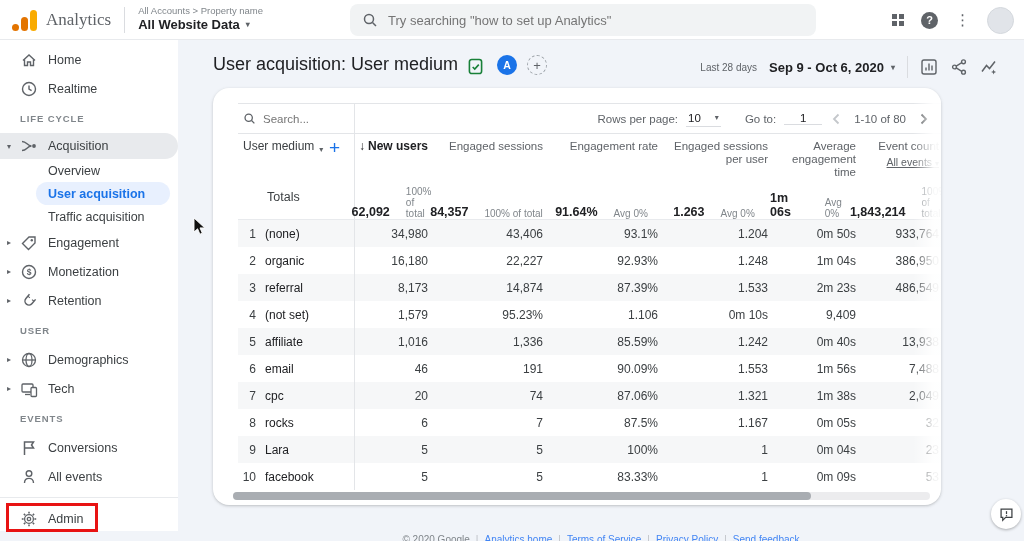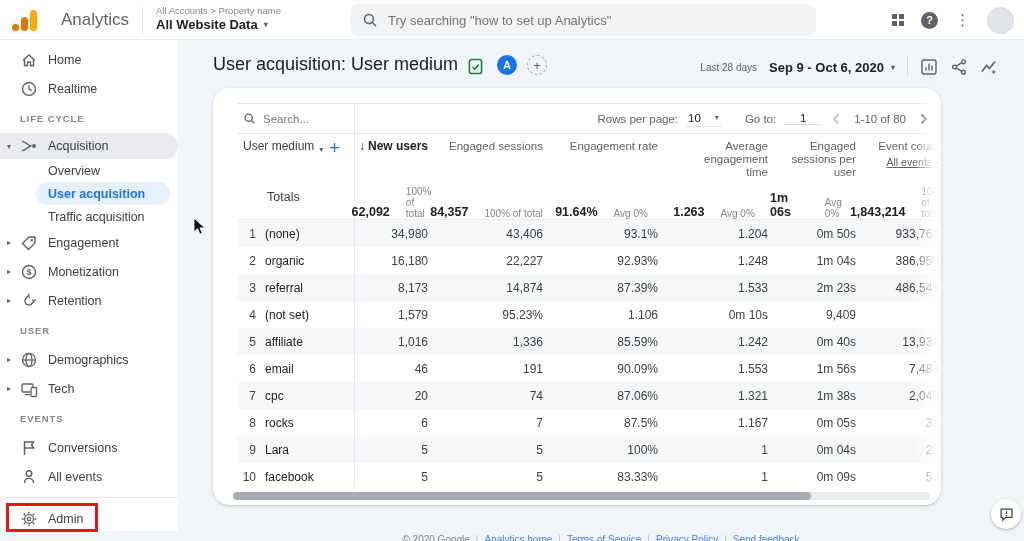--- a/index.html
+++ b/index.html
@@ -14,21 +14,21 @@
   #screen{position:relative;width:1024px;height:541px;}
   svg{display:block;}
 
   
   .appbar{position:absolute;left:0;top:0;width:1024px;height:40px;background:#fff;
           border-bottom:1px solid #e8eaed;z-index:5;display:flex;align-items:center;}
   .ga-logo{display:flex;align-items:flex-end;gap:2px;margin-left:12px;height:22px;}
   .ga-dot{width:7px;height:7px;border-radius:50%;background:var(--orange-dark);}
   .ga-bar-m{width:7px;height:14px;border-radius:3.5px;background:var(--orange-dark);}
   .ga-bar-t{width:7px;height:21px;border-radius:3.5px;background:var(--orange);}
-  .brand{font-size:17px;color:var(--grey);margin-left:24px;}
+  .brand{font-size:17px;color:var(--grey);margin-left:9px;font-family:Liberation Serif, serif;}
   .ab-divider{width:1px;height:26px;background:#dadce0;margin:0 13px;}
   .acct{display:flex;flex-direction:column;justify-content:space-between;line-height:1.25;}
   .crumb{font-size:9.5px;color:var(--grey-lt);}
   .prop{font-size:13px;font-weight:bold;color:var(--txt);display:flex;align-items:center;gap:6px;}
   .caret{font-size:8px;color:var(--grey);}
   .searchbar{position:absolute;left:350px;top:4px;width:466px;height:32px;background:#f1f3f4;
              border-radius:8px;display:flex;align-items:center;padding:0 12px;gap:10px;}
   .searchbar input{flex:1;border:none;background:transparent;outline:none;font-size:13px;
              color:var(--grey);font-family:"Liberation Sans",sans-serif;}
   .ab-right{position:absolute;right:10px;top:0;height:40px;display:flex;align-items:center;gap:17px;}
@@ -366,24 +366,24 @@
           <span style="margin-right:3px">↓</span>
           <span>New users</span>
         </div>
         <div class="th">
             <span>Engaged sessions</span>
           </div>
         <div class="th">
             <span>Engagement rate</span>
           </div>
         <div class="th">
+            <span style="max-width:103px">Engaged sessions per user</span>
+          </div>
+        <div class="th">
             <span style="max-width:86px">Average engagement time</span>
-          </div>
-        <div class="th">
-            <span style="max-width:103px">Engaged sessions per user</span>
           </div>
         <div class="th">
           <span class="th-stack">
             <span>Event count</span>
             <span class="evt-link"><span>All events</span> <span class="caret">▾</span></span>
           </span>
         </div>
       </div>
 
       <div class="grid-row totals">

